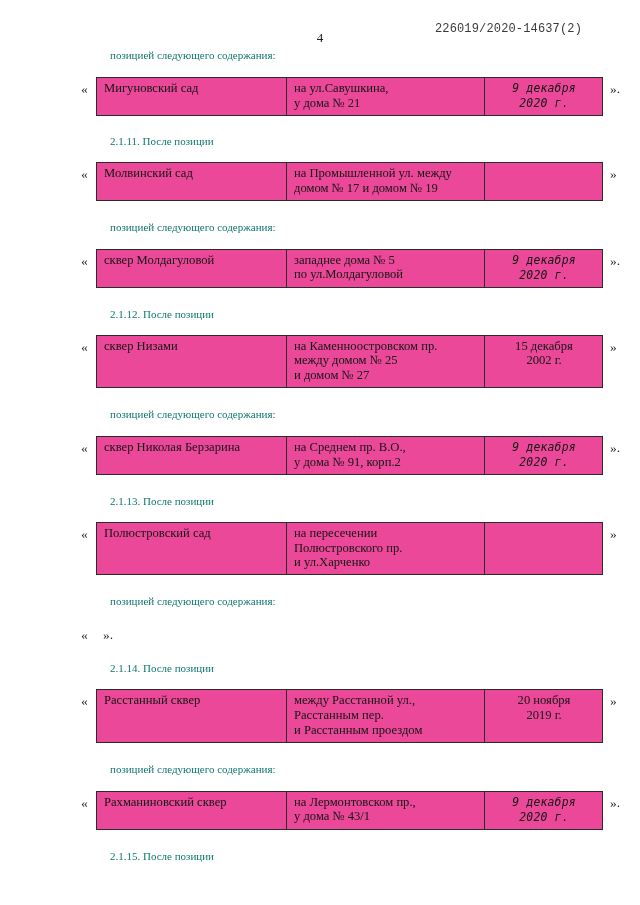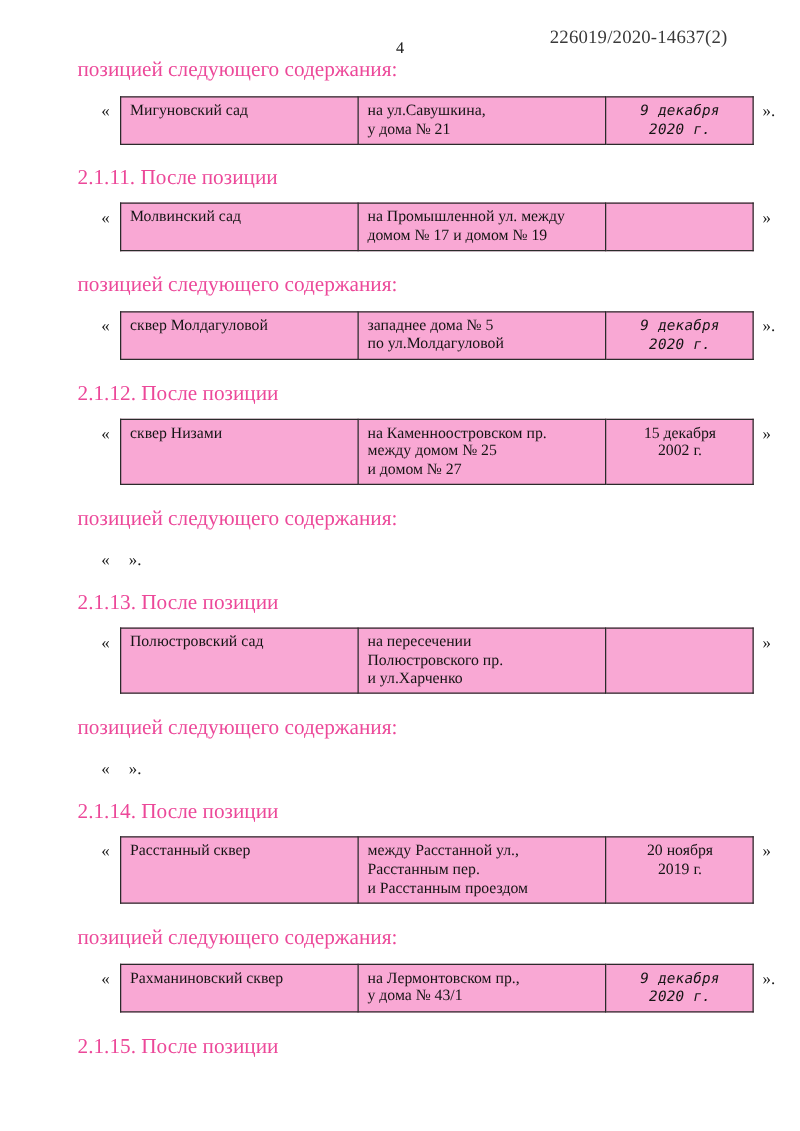--- a/index.html
+++ b/index.html
@@ -22,24 +22,24 @@
     width: 640px;
     height: 905px;
     box-sizing: border-box;
   }
 
   
   .doc-header {
     position: absolute;
     top: 22px;
     right: 58px;
-    font-size: 15px;
+    font-size: 12px;
     letter-spacing: 0.15px;
     color: #3a3a3a;
-    font-family: Liberation Serif, serif;
+    font-family: Liberation Mono, monospace;
     white-space: nowrap;
   }
   .page-number {
     position: absolute;
     top: 30px;
     left: 0;
     width: 640px;
     text-align: center;
     font-size: 13px;
     color: #1c1c1c;
@@ -47,25 +47,25 @@
 
   
   .content {
     position: absolute;
     top: 48px;
     left: 0;
     width: 640px;
   }
 
   .para {
-    font-size: 17px;
+    font-size: 11px;
     line-height: 15px;
-    color: #ec4899;
+    color: #0f766e;
     margin: 0;
-    padding-left: 62px;
+    padding-left: 110px;
     white-space: nowrap;
   }
 
   
   .quote-block {
     position: relative;
     display: flex;
     align-items: flex-start;
     padding-left: 81px;
     padding-right: 0;
@@ -83,21 +83,21 @@
     padding-left: 7px;
     width: auto;
     white-space: nowrap;
   }
 
   table.pos-table {
     border-collapse: collapse;
     table-layout: fixed;
     width: 464px;
     flex: 0 0 auto;
-    background: #f9a8d4;
+    background: #ec4899;
   }
   table.pos-table td {
     border: 1.15px solid #2b2b2b;
     vertical-align: top;
     padding: 3px 6px 4px 7px;
     font-size: 12.6px;
     line-height: 14.6px;
     color: #141414;
   }
   td.col-name   { width: 176px; }
@@ -229,20 +229,38 @@
             </tr>
           </tbody>
         </table>
         <span class="guil close">»</span>
       </div>
       <div style="height: 19px;"></div>
       <p class="para">позицией следующего содержания:</p>
       <div style="height: 14px;"></div>
       <div class="quote-block">
         <span class="guil open">«</span>
+        <table class="pos-table">
+          <tbody>
+            <tr>
+              <td class="col-name">
+                <span class="cell-line">сквер Николая Берзарина</span>
+                <span class="cell-line">&nbsp;</span>
+              </td>
+              <td class="col-addr">
+                <span class="cell-line">на Среднем пр. В.О.,</span>
+                <span class="cell-line">у дома № 91, корп.2</span>
+              </td>
+              <td class="col-date mono">
+                <span class="cell-line">9 декабря</span>
+                <span class="cell-line">2020 г.</span>
+              </td>
+            </tr>
+          </tbody>
+        </table>
         <span class="guil close">».</span>
       </div>
       <div style="height: 19px;"></div>
       <p class="para">2.1.13. После позиции</p>
       <div style="height: 13px;"></div>
       <div class="quote-block">
         <span class="guil open">«</span>
         <table class="pos-table">
           <tbody>
             <tr>

